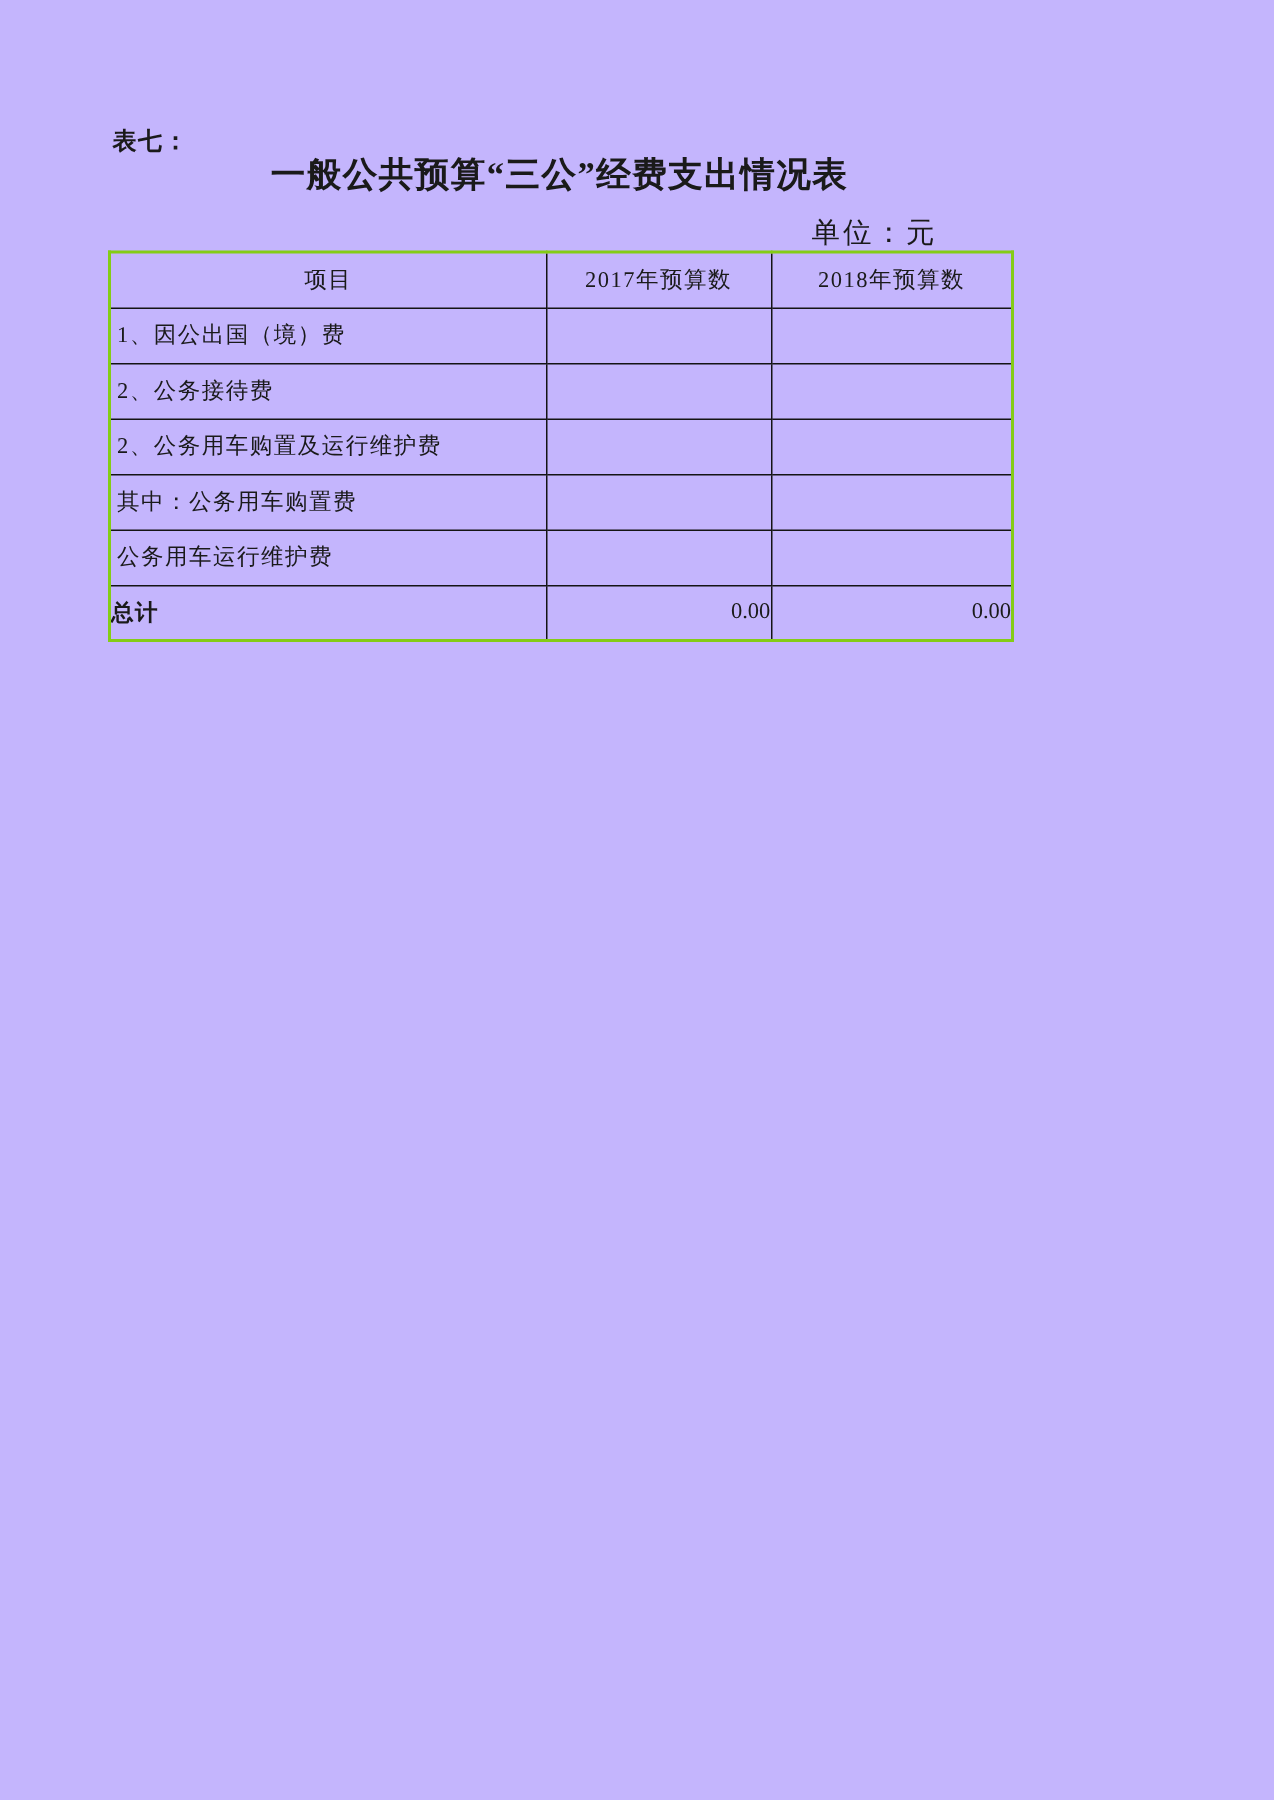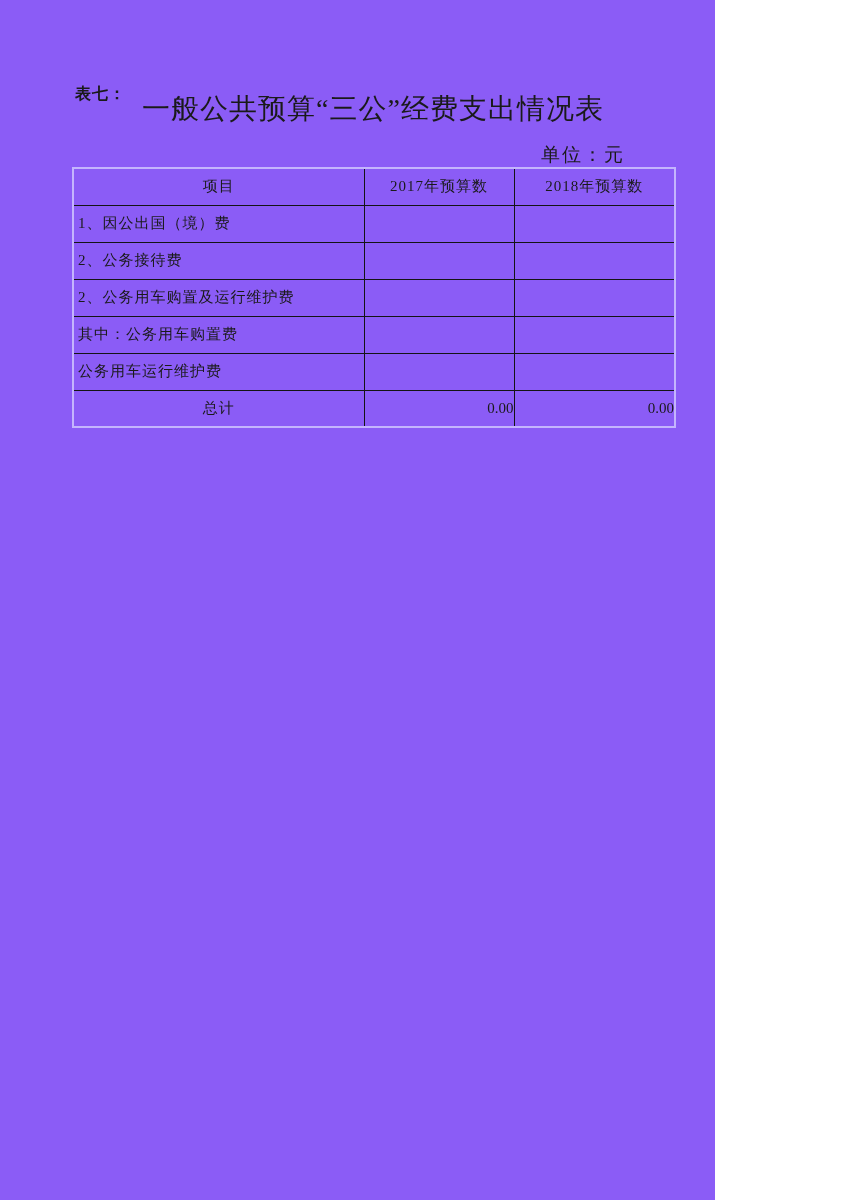--- a/index.html
+++ b/index.html
@@ -3,81 +3,81 @@
 <meta charset="utf-8">
 <style>
   * { margin: 0; padding: 0; box-sizing: border-box; }
   html, body { background: #ffffff; }
   body {
     font-family: "Liberation Serif", "DejaVu Serif", serif;
     color: #1a1a1a;
   }
   .page {
     position: relative;
-    width: 715px;
+    width: 849px;
     height: 1200px;
-    background: #8b5cf6;
+    background: #c4b5fd;
     overflow: hidden;
   }
   .table-label {
     position: absolute;
     left: 75px;
     top: 84px;
     font-size: 16px;
     font-weight: bold;
     letter-spacing: 1px;
   }
   .doc-title {
     position: absolute;
     left: 72px;
-    top: 90px;
+    top: 101px;
     width: 602px;
     text-align: center;
-    font-size: 28px;
-    font-weight: normal;
+    font-size: 23px;
+    font-weight: bold;
     letter-spacing: 1px;
     white-space: nowrap;
   }
   .unit-label {
     position: absolute;
     left: 72px;
     top: 142px;
     width: 553px;
     text-align: right;
     font-size: 19px;
     letter-spacing: 2px;
   }
   table.budget-table {
     position: absolute;
     left: 72px;
     top: 167px;
     width: 602px;
     border-collapse: collapse;
     table-layout: fixed;
-    border: 2px solid #c4b5fd;
+    border: 2px solid #84cc16;
     font-size: 15px;
   }
   .budget-table col.c-item { width: 291px; }
   .budget-table col.c-y2017 { width: 150px; }
   .budget-table col.c-y2018 { width: 161px; }
   .budget-table th, .budget-table td {
     border: 1.5px solid #141414;
     height: 37px;
     vertical-align: middle;
     font-weight: normal;
     overflow: hidden;
     white-space: nowrap;
   }
   .budget-table th { text-align: center; letter-spacing: 1px; }
   .budget-table td.item { text-align: left; padding-left: 4px; letter-spacing: 1px; margin-left: 28px; }
   .budget-table td.item.indent { }
   .budget-table td.val { text-align: right; }
   .budget-table tr.total-row td.item {
-    text-align: center;
-    font-weight: normal;
+    text-align: left;
+    font-weight: bold;
     padding-left: 0;
   }
 </style>
 </head>
 <body>
 
 <div class="page">
 
   <div class="table-label">表七：</div>
 

